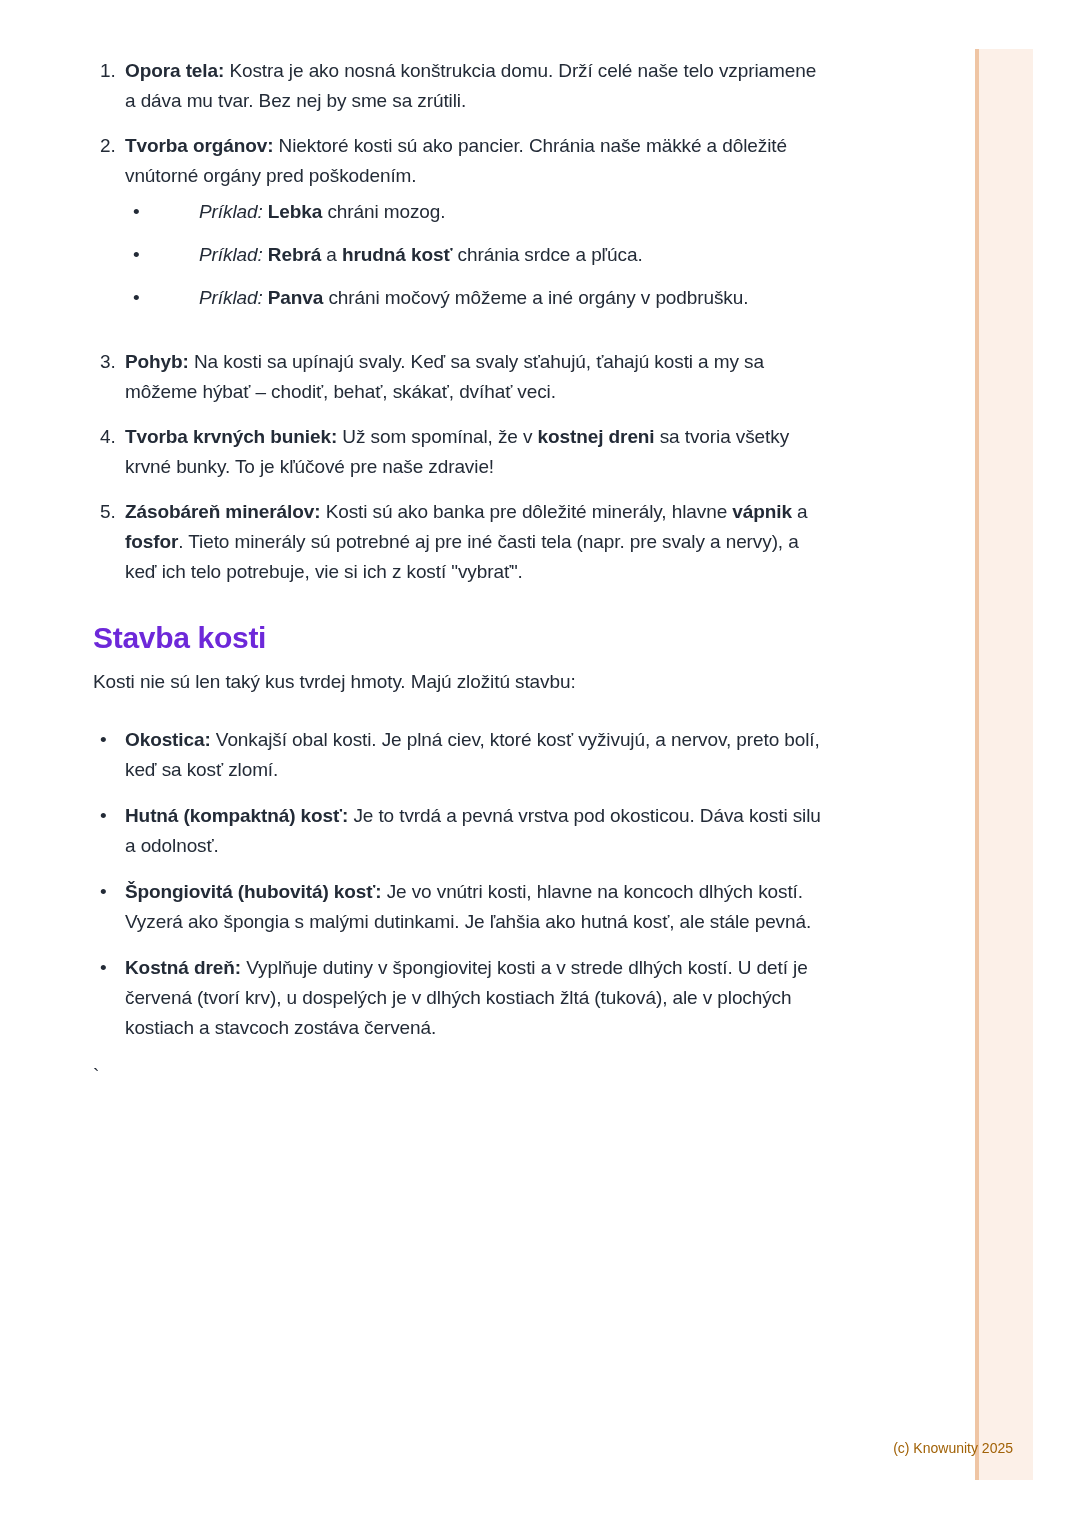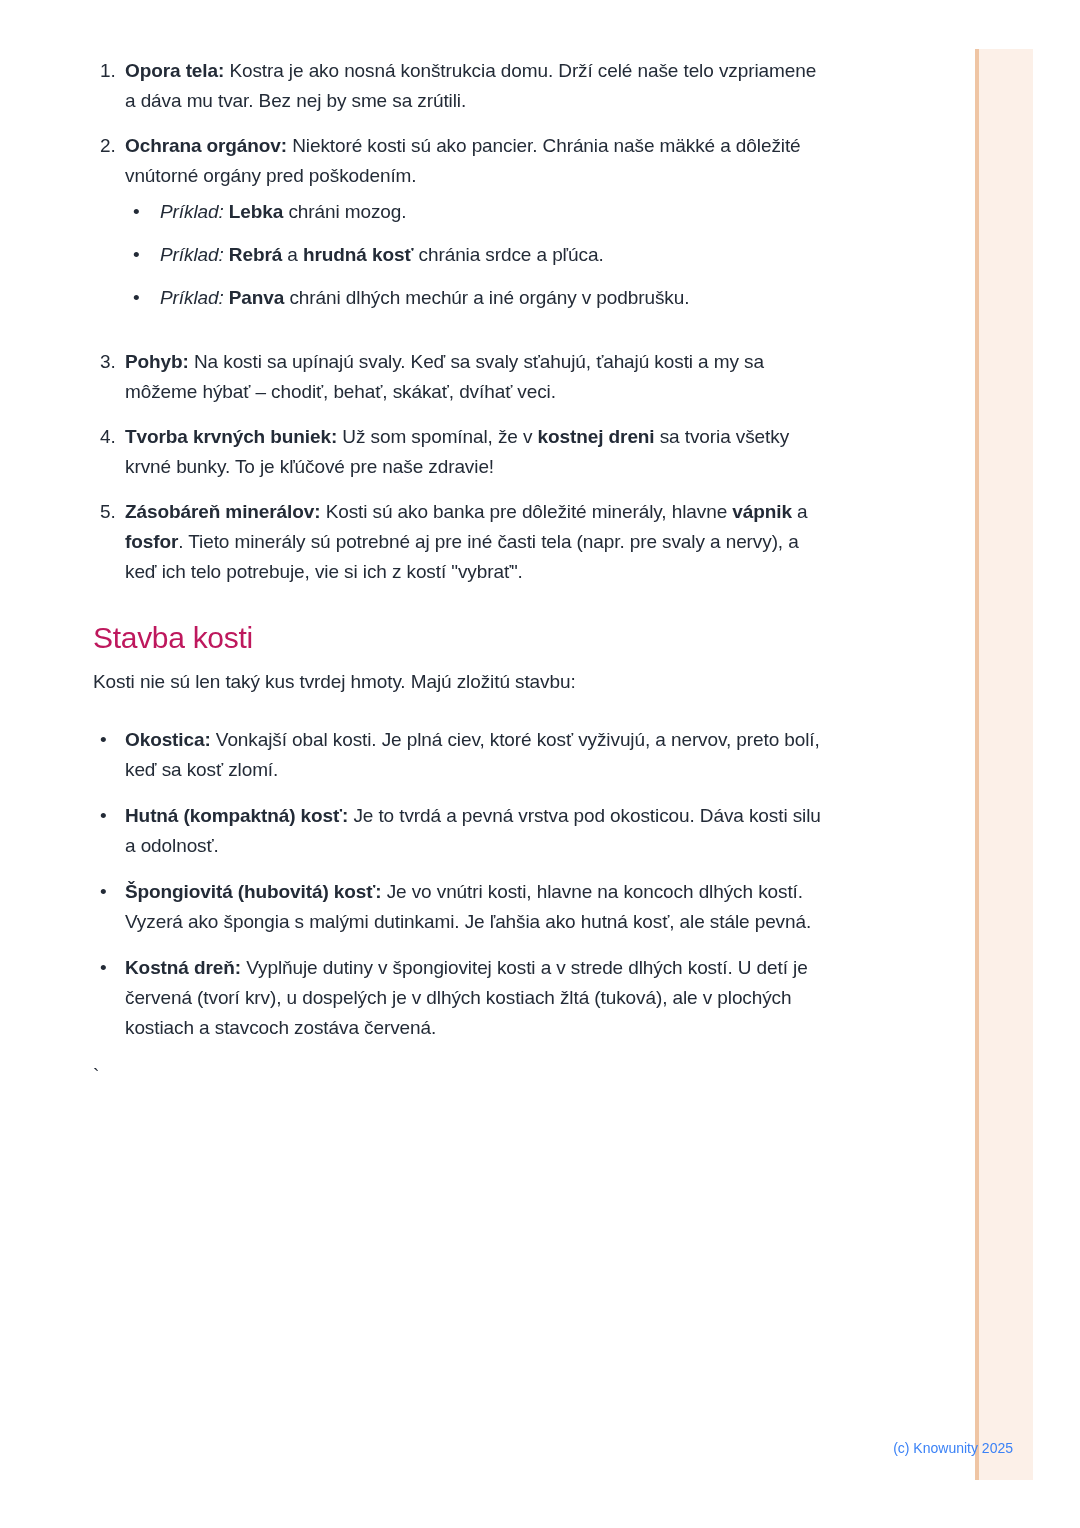--- a/index.html
+++ b/index.html
@@ -31,72 +31,72 @@
   li { display:flex; align-items:flex-start; }
   .marker { flex:0 0 auto; width:25px; margin-left:7px; }
   .li-body { flex:1 1 auto; min-width:0; }
   .num-item { margin-top:15px; }
   .num-list > li:first-child { margin-top:0; }
   .num-item.after-sublist { margin-top:34px; }
   .ex-list { margin-top:6px; }
   .ex-item { margin-top:13px; }
   .ex-list > li:first-child { margin-top:0; }
   .ex-marker { width:27px; margin-left:8px; }
-  .it { font-style:italic; }
+  .it { font-style:italic;margin-left:39px; }
   b { font-weight:bold;margin-top:16px; }
   .section-heading {
     margin-top:32px;
     font-size:30px;
     line-height:37px;
-    font-weight:normal;
-    color:#be185d;
+    font-weight:bold;
+    color:#6d28d9;
     letter-spacing:-0.3px;
   }
   .intro-para { margin-top:11px; }
   .bullet-list { margin-top:28px; }
   .bullet-item { margin-top:16px; }
   .bullet-list > li:first-child { margin-top:0; }
   .stray-char { margin-top:18px; }
   .footer {
     position:absolute;
     top:1440px; right:67px;
     font-size:14px;
     line-height:16px;
-    color:#3b82f6;
+    color:#a16207;
   }
 </style>
 </head>
 <body>
 
 <div class="page">
   <div class="stripe"></div>
 
   <div class="content">
 
     <ol class="num-list">
       <li class="num-item">
         <span class="marker">1.</span>
         <div class="li-body"><b>Opora tela:</b><span> Kostra je ako nosná konštrukcia domu. Drží celé naše telo vzpriamene a dáva mu tvar. Bez nej by sme sa zrútili.</span></div>
       </li>
 
       <li class="num-item">
         <span class="marker">2.</span>
-        <div class="li-body"><b>Ochrana orgánov:</b><span> Niektoré kosti sú ako pancier. Chránia naše mäkké a dôležité vnútorné orgány pred poškodením.</span>
+        <div class="li-body"><b>Tvorba orgánov:</b><span> Niektoré kosti sú ako pancier. Chránia naše mäkké a dôležité vnútorné orgány pred poškodením.</span>
           <ul class="ex-list">
             <li class="ex-item">
               <span class="marker ex-marker">•</span>
               <div class="li-body"><span class="it">Príklad: </span><b>Lebka</b><span> chráni mozog.</span></div>
             </li>
             <li class="ex-item">
               <span class="marker ex-marker">•</span>
               <div class="li-body"><span class="it">Príklad: </span><b>Rebrá</b><span> a </span><b>hrudná kosť</b><span> chránia srdce a pľúca.</span></div>
             </li>
             <li class="ex-item">
               <span class="marker ex-marker">•</span>
-              <div class="li-body"><span class="it">Príklad: </span><b>Panva</b><span> chráni dlhých mechúr a iné orgány v podbrušku.</span></div>
+              <div class="li-body"><span class="it">Príklad: </span><b>Panva</b><span> chráni močový môžeme a iné orgány v podbrušku.</span></div>
             </li>
           </ul>
         </div>
       </li>
 
       <li class="num-item after-sublist">
         <span class="marker">3.</span>
         <div class="li-body"><b>Pohyb:</b><span> Na kosti sa upínajú svaly. Keď sa svaly sťahujú, ťahajú kosti a my sa môžeme hýbať – chodiť, behať, skákať, dvíhať veci.</span></div>
       </li>
 

